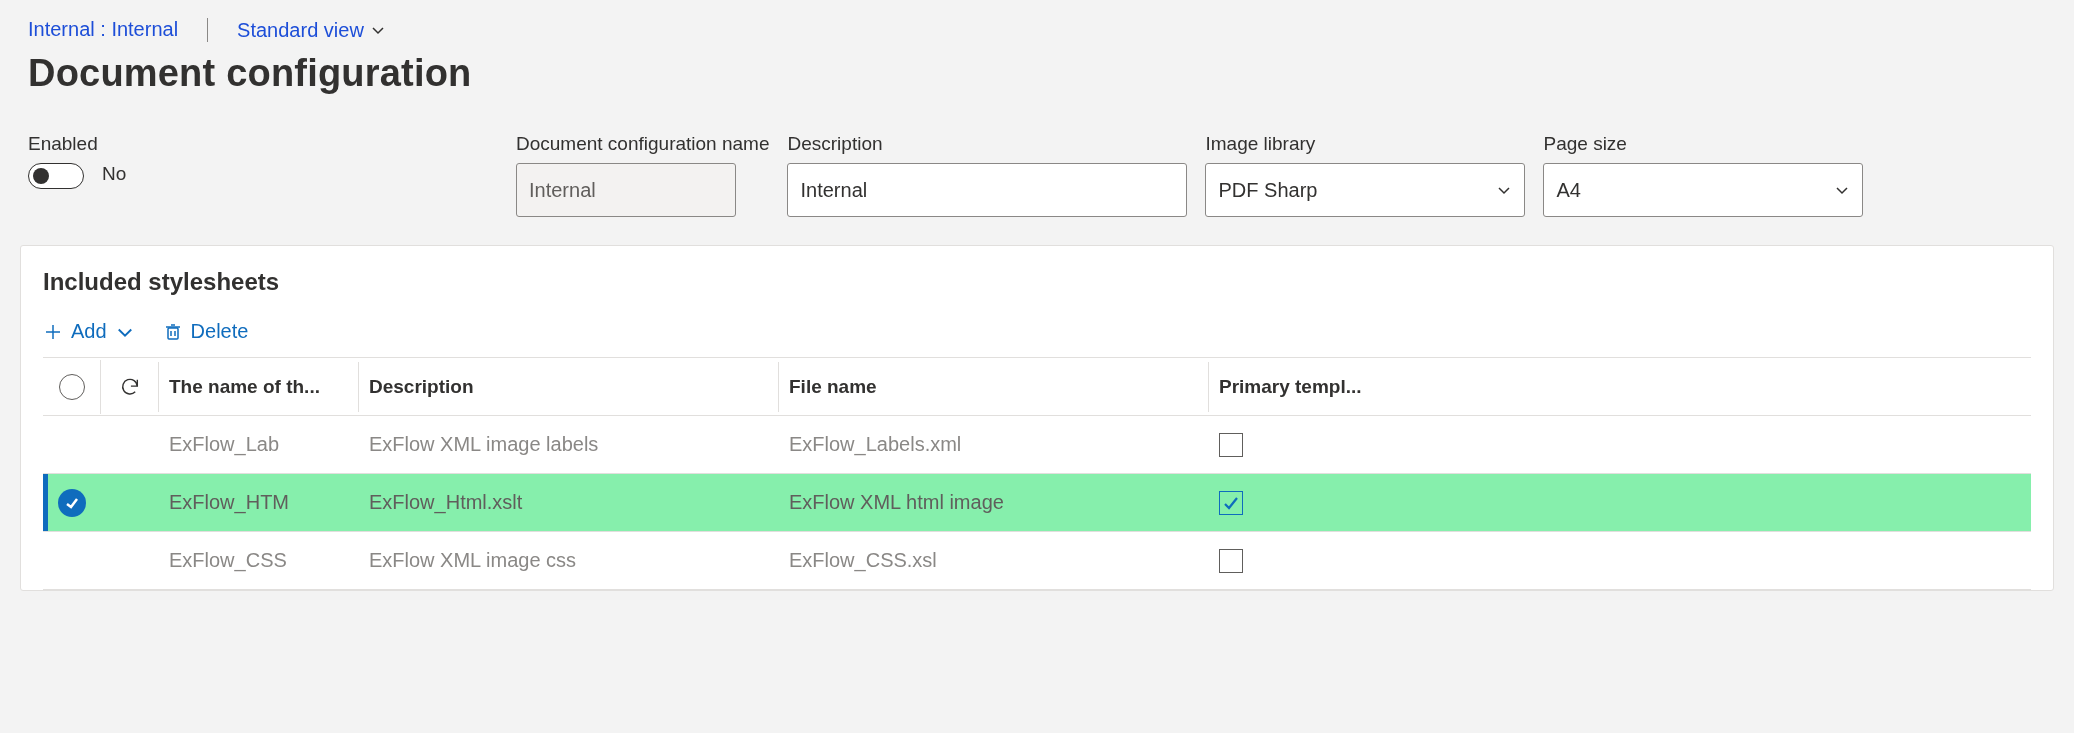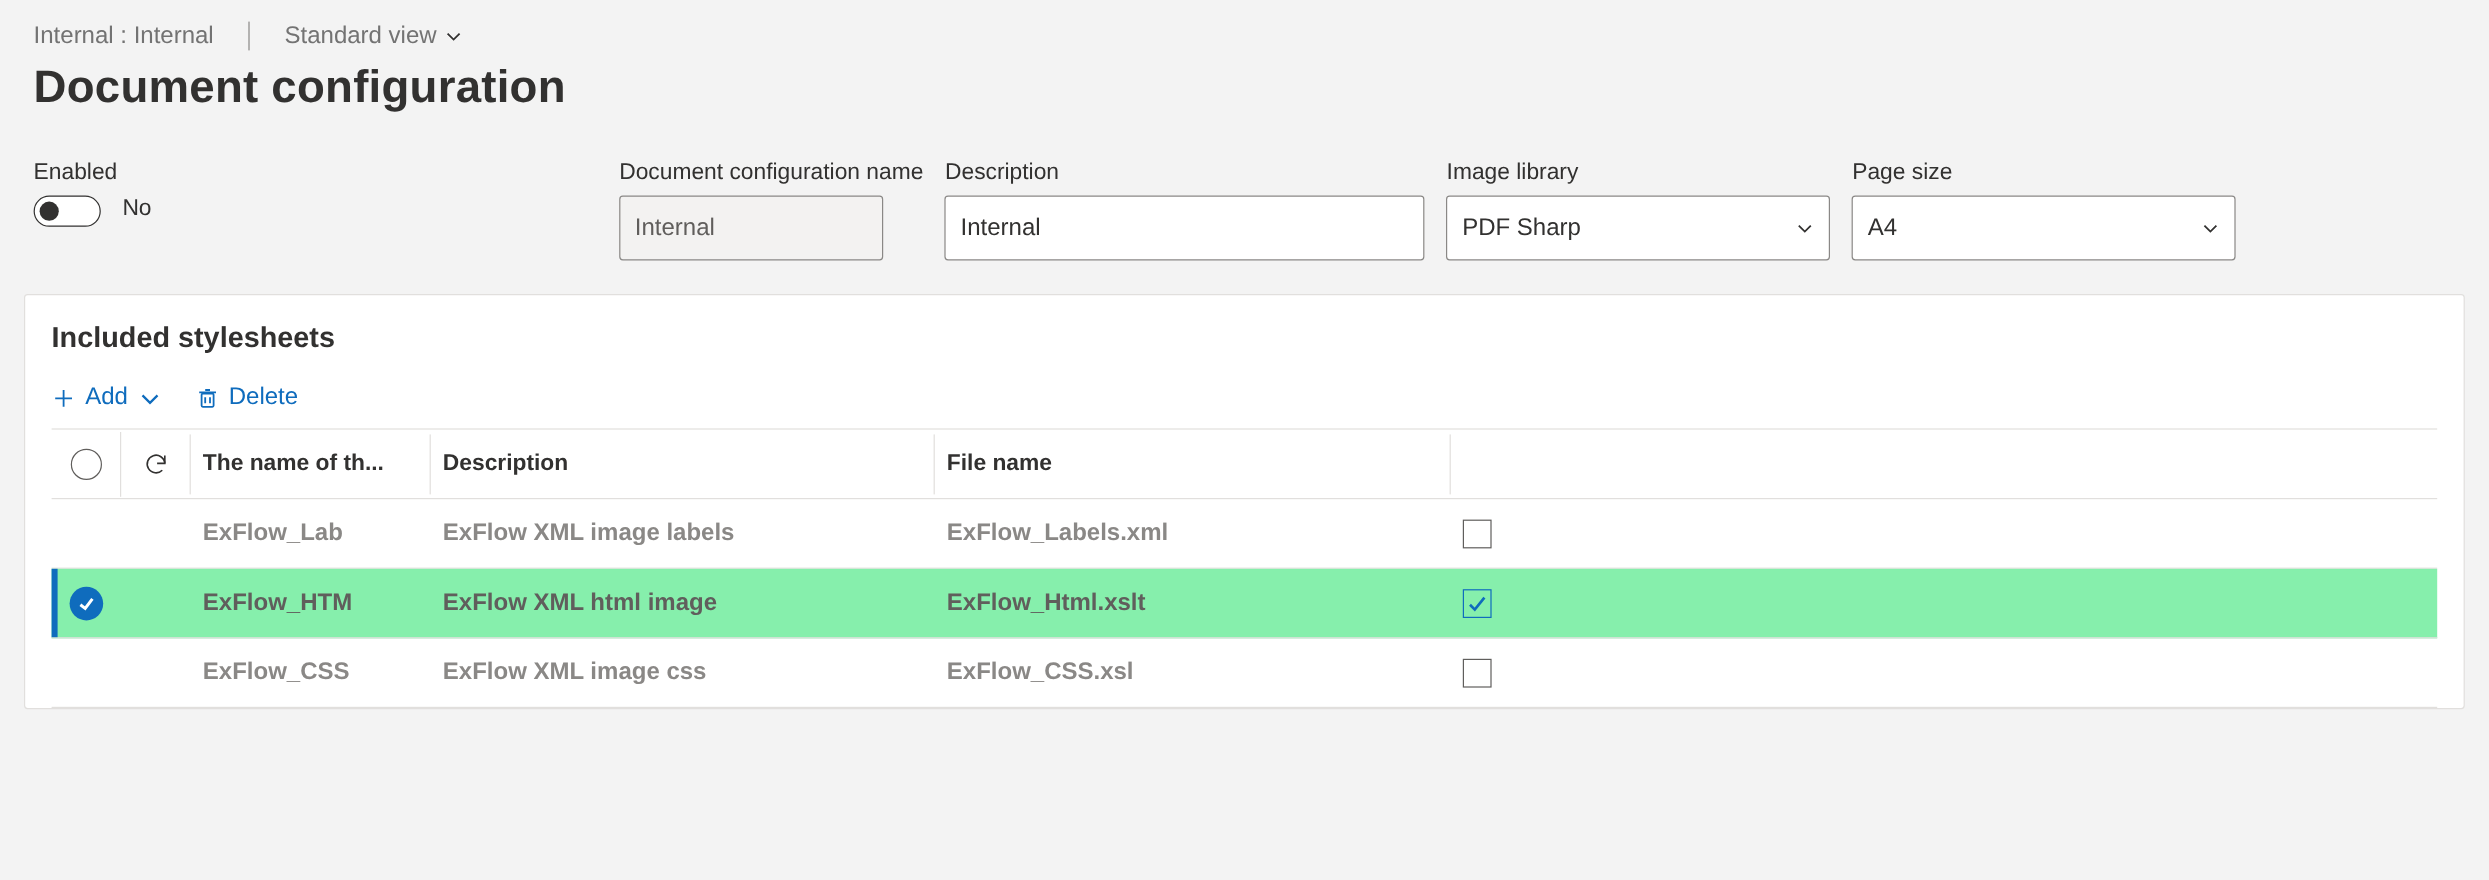--- a/index.html
+++ b/index.html
@@ -5,25 +5,24 @@
   * { box-sizing: border-box; margin: 0; padding: 0; }
   body {
     font-family: "Segoe UI", -apple-system, sans-serif;
     background: #f3f3f3;
     color: #323130;
     font-size: 19px;
     padding: 8px 20px;
   }
   .breadcrumb-row {
     display: flex;
-    align-items: center;
     gap: 29px;
     padding: 10px 8px 6px 8px;
     font-size: 20px;
-    color: #737373;
+    color: #1d4ed8;
   }
   .divider {
     width: 1px;
     height: 24px;
     background: #8a8886;
   }
   .view-switcher {
     display: flex;
     align-items: center;
     gap: 6px;
@@ -131,21 +130,20 @@
   .grid {
     border-top: 1px solid #e1dfdd;
     margin: 0 22px 0 22px;
   }
   .grid-header, .grid-row {
     display: grid;
     grid-template-columns: 58px 58px 200px 420px 430px 1fr;
     align-items: center;
     border-bottom: 1px solid #e1dfdd;
     min-height: 58px;
-    font-weight: bold;
   }
   .grid-header {
     font-weight: 600;
     color: #323130;
     font-size: 19px;
   }
   .grid-header .col, .grid-row .col {
     padding: 14px 10px;
     white-space: nowrap;
     overflow: hidden;
@@ -301,20 +299,21 @@
         </div>
       <div class="col sep">
         <svg class="refresh-icon" viewBox="0 0 24 24">
             <path d="M20 11a8 8 0 10-2.3 6.3"></path>
             <polyline points="20 4 20 11 13 11"></polyline>
           </svg>
       </div>
       <div class="col sep">The name of th...</div>
       <div class="col sep">Description</div>
       <div class="col sep">File name</div>
+      <div class="col">Primary templ...</div>
     </div>
     <div id="grid-body">
         <div class="grid-row">
           <div class="col"></div>
           <div class="col"></div>
           <div class="col">ExFlow_Lab</div>
           <div class="col">ExFlow XML image labels</div>
           <div class="col">ExFlow_Labels.xml</div>
           <div class="col">
             <span class="checkbox"></span>
@@ -323,22 +322,22 @@
         <div class="grid-row selected">
           <div class="col">
             <span class="row-check">
               <svg viewBox="0 0 16 16">
                 <polyline points="3,9 7,12 13,4"></polyline>
               </svg>
             </span>
           </div>
           <div class="col"></div>
           <div class="col">ExFlow_HTM</div>
+          <div class="col">ExFlow_Html.xslt</div>
           <div class="col">ExFlow XML html image</div>
-          <div class="col">ExFlow_Html.xslt</div>
           <div class="col">
             <span class="checkbox checked">
               <svg viewBox="0 0 18 18">
                 <polyline points="3,10 7,14 15,4"></polyline>
               </svg>
             </span>
           </div>
         </div>
         <div class="grid-row">
           <div class="col"></div>

